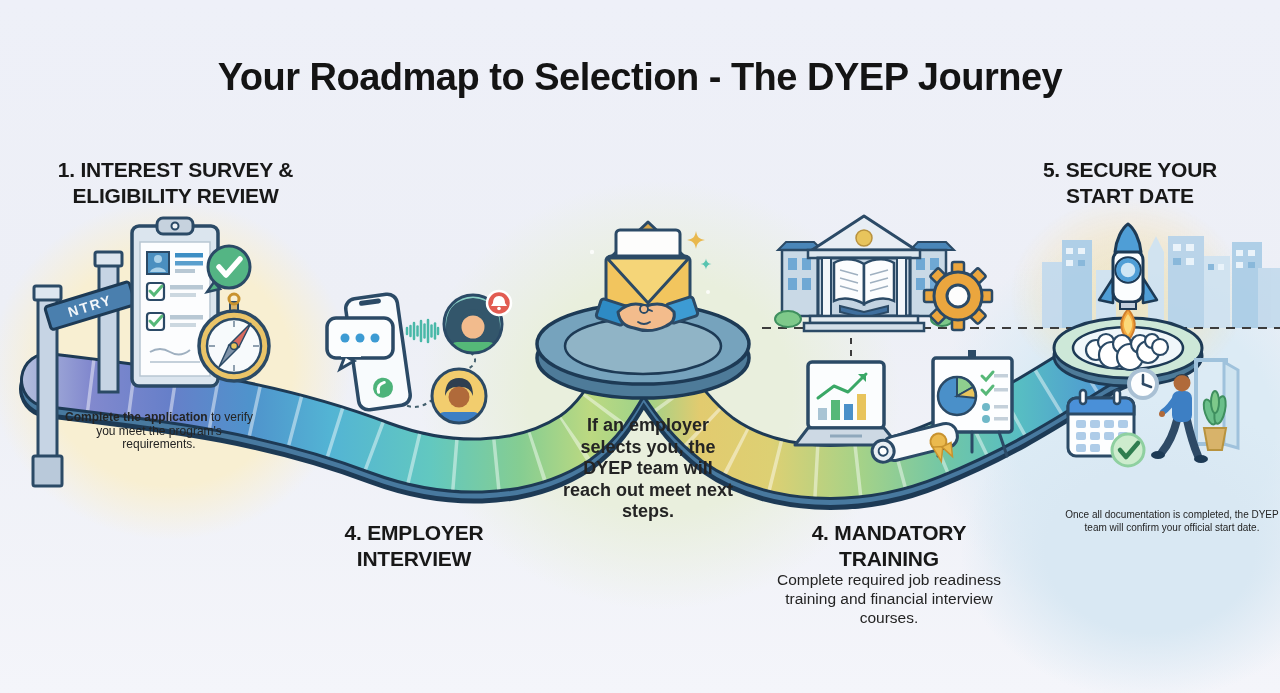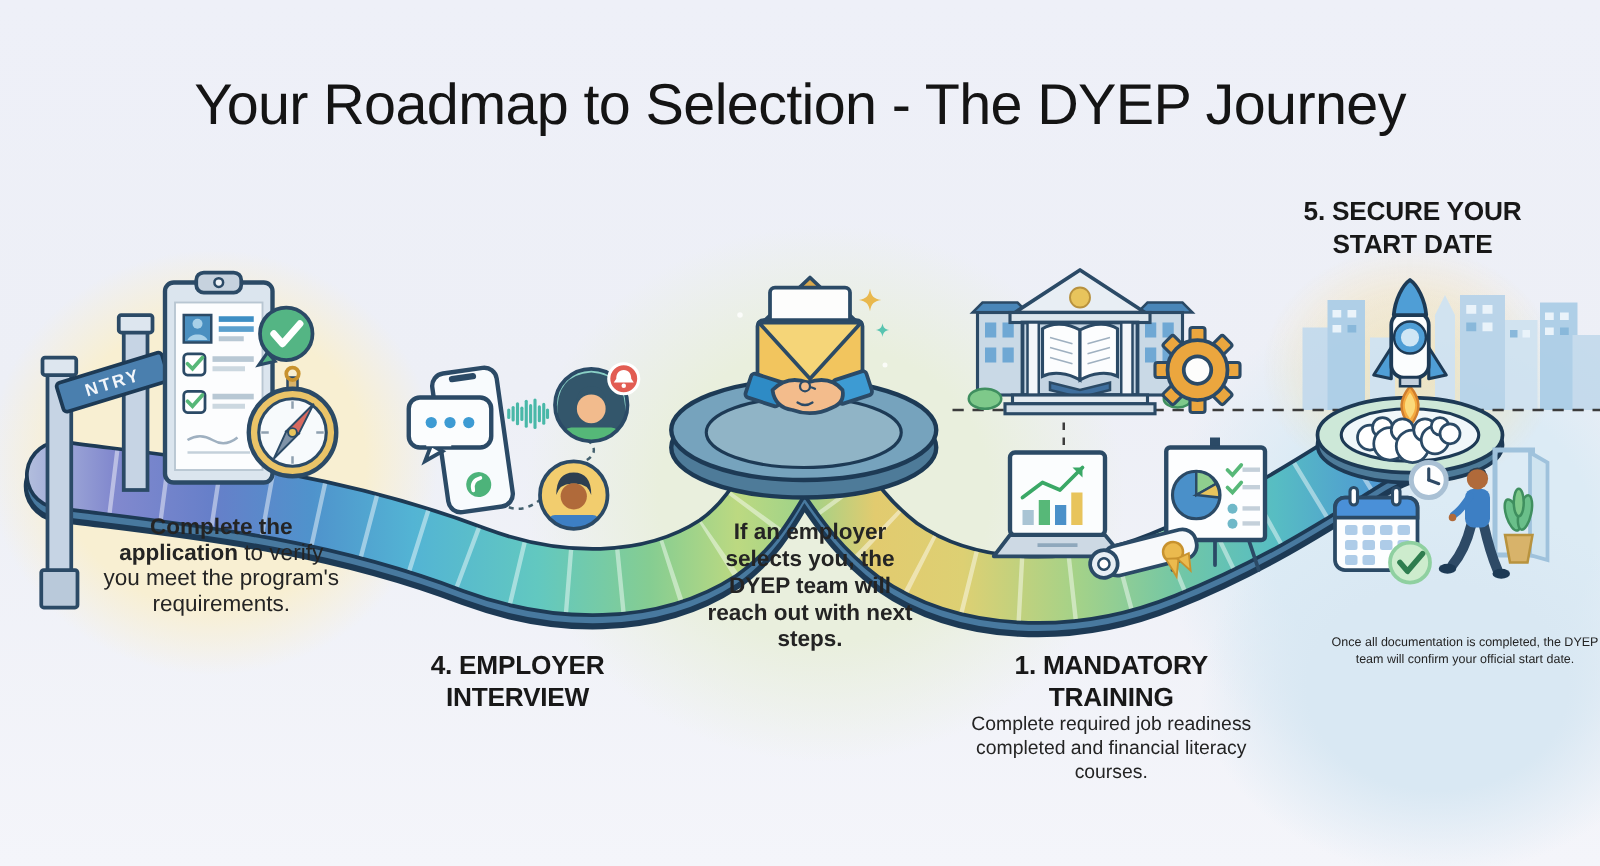--- a/index.html
+++ b/index.html
@@ -12,29 +12,29 @@
   #blob-cream{left:-10px;top:200px;width:360px;height:340px;
     background:radial-gradient(closest-side,#f8efd2 68%,rgba(248,239,210,0) 100%);}
   #blob-sage{left:420px;top:180px;width:480px;height:430px;
     background:radial-gradient(closest-side,#e9efdd 55%,rgba(233,239,221,0) 100%);}
   #blob-blue1{left:930px;top:230px;width:430px;height:400px;
     background:radial-gradient(closest-side,#dcebf5 60%,rgba(220,235,245,0) 100%);}
   #blob-blue2{left:960px;top:400px;width:380px;height:300px;
     background:radial-gradient(closest-side,#d9e8f3 55%,rgba(217,232,243,0) 100%);}
   #scene{position:absolute;left:0;top:0;z-index:1;}
   .txt{position:absolute;z-index:2;text-align:center;color:#1a1a1a;}
-  #main-title{top:56px;left:0;width:100%;font-size:46px;font-weight:400;letter-spacing:-0.5px;color:#141414;text-align:center;}
+  #main-title{top:56px;left:0;width:100%;font-size:38px;font-weight:700;letter-spacing:-0.5px;color:#141414;text-align:center;}
   .step-heading{font-size:21px;font-weight:800;line-height:1.22;letter-spacing:-0.2px;color:#181818;}
   #h1{left:28px;top:157px;width:295px;}
   #h3{left:540px;top:157px;width:216px;}
   #h5{left:1008px;top:157px;width:244px;}
   #h2{left:300px;top:520px;width:228px;}
   #h4{left:775px;top:520px;width:228px;}
   .step-desc{font-weight:400;color:#242424;}
-  #d1{left:80px;top:411px;width:194px;font-size:18px;line-height:1.14;}
+  #d1{left:62px;top:411px;width:194px;font-size:12px;line-height:1.14;}
   #d1 b{font-weight:700;}
   #d2{left:284px;top:569px;width:260px;font-size:15.5px;line-height:1.22;}
   #d3{left:560px;top:415px;width:176px;font-size:18px;font-weight:600;line-height:1.2;}
   #d4{left:770px;top:571px;width:238px;font-size:15.5px;line-height:1.22;}
   #d5{left:1030px;top:509px;width:220px;font-size:10px;line-height:1.25;margin-left:32px;}
 </style>
 </head>
 <body>
 
 <div id="canvas">
@@ -426,21 +426,22 @@
       <rect x="1172" y="391" width="20" height="31" rx="7" fill="#3d7fc4"></rect>
       <path d="M1176 397 Q1169 408 1163 412" fill="none" stroke="#3d7fc4" stroke-width="6" stroke-linecap="round"></path>
       <circle cx="1162" cy="414" r="3" fill="#b06a3a"></circle>
       <circle cx="1182" cy="383" r="8.5" fill="#b06a3a"></circle>
       <path d="M1174 381 A8.5 8.5 0 0 1 1190 381 L1188 376 Q1182 372 1176 376 Z" fill="#2e3f50"></path>
     </g>
   </svg>
 
   <div class="txt" id="main-title">Your Roadmap to Selection - The DYEP Journey</div>
 
+  <div class="txt step-heading" id="h1">1. INTEREST SURVEY &amp; ELIGIBILITY REVIEW</div>
   <div class="txt step-heading" id="h2">4. EMPLOYER INTERVIEW</div>
-  <div class="txt step-heading" id="h4">1. MANDATORY TRAINING</div>
+  <div class="txt step-heading" id="h4">4. MANDATORY TRAINING</div>
   <div class="txt step-heading" id="h5">5. SECURE YOUR START DATE</div>
 
   <div class="txt step-desc" id="d1"><b>Complete the application</b><span> to verify you meet the program's requirements.</span></div>
-  <div class="txt step-desc" id="d3">If an employer selects you, the DYEP team will reach out with next steps.</div>
-  <div class="txt step-desc" id="d4">Complete required job readiness completed and financial literacy courses.</div>
+  <div class="txt step-desc" id="d3">If an employer selects you, the DYEP team will reach out meet next steps.</div>
+  <div class="txt step-desc" id="d4">Complete required job readiness training and financial interview courses.</div>
   <div class="txt step-desc" id="d5">Once all documentation is completed, the DYEP team will confirm your official start date.</div>
 </div>
 
 </body></html>

